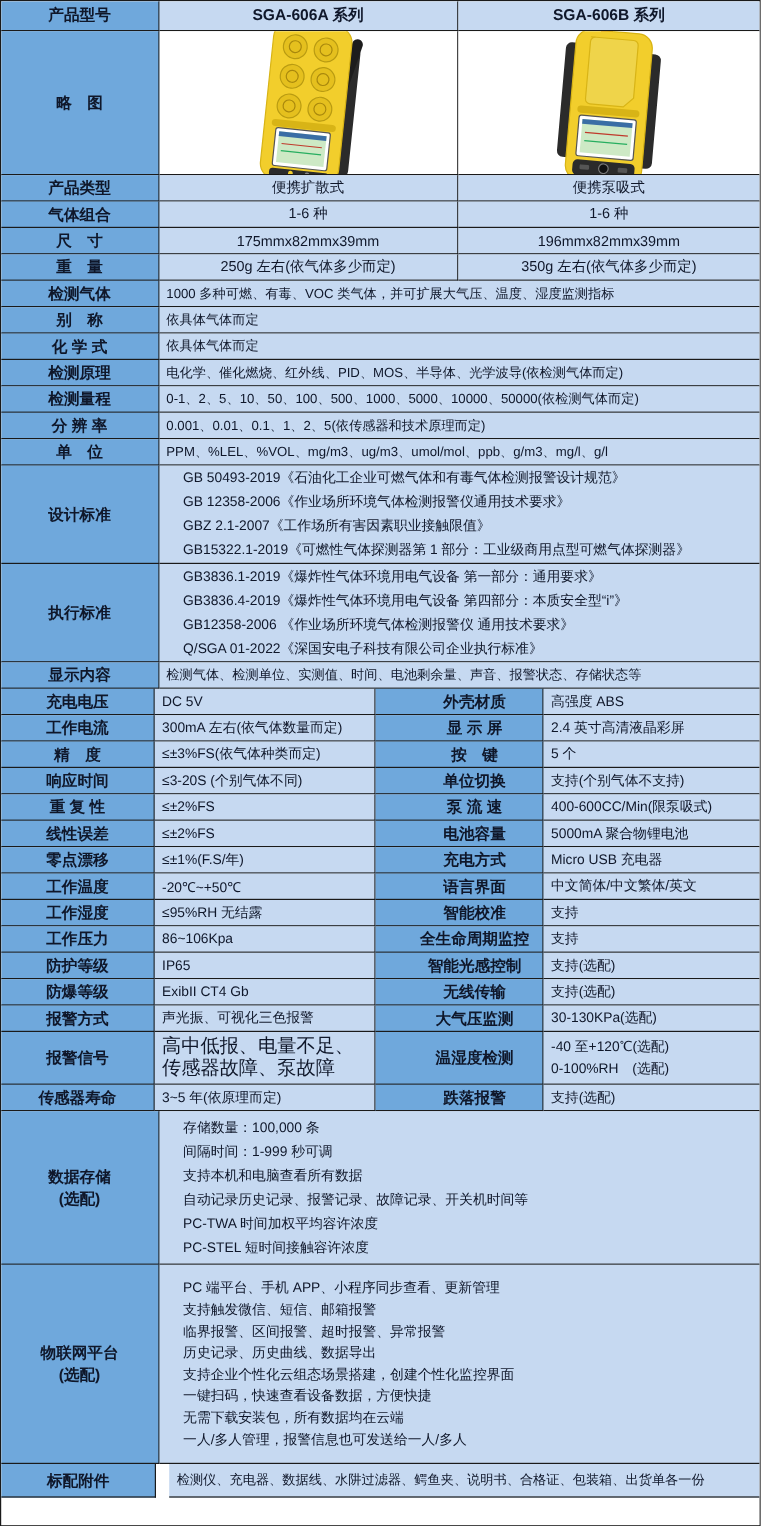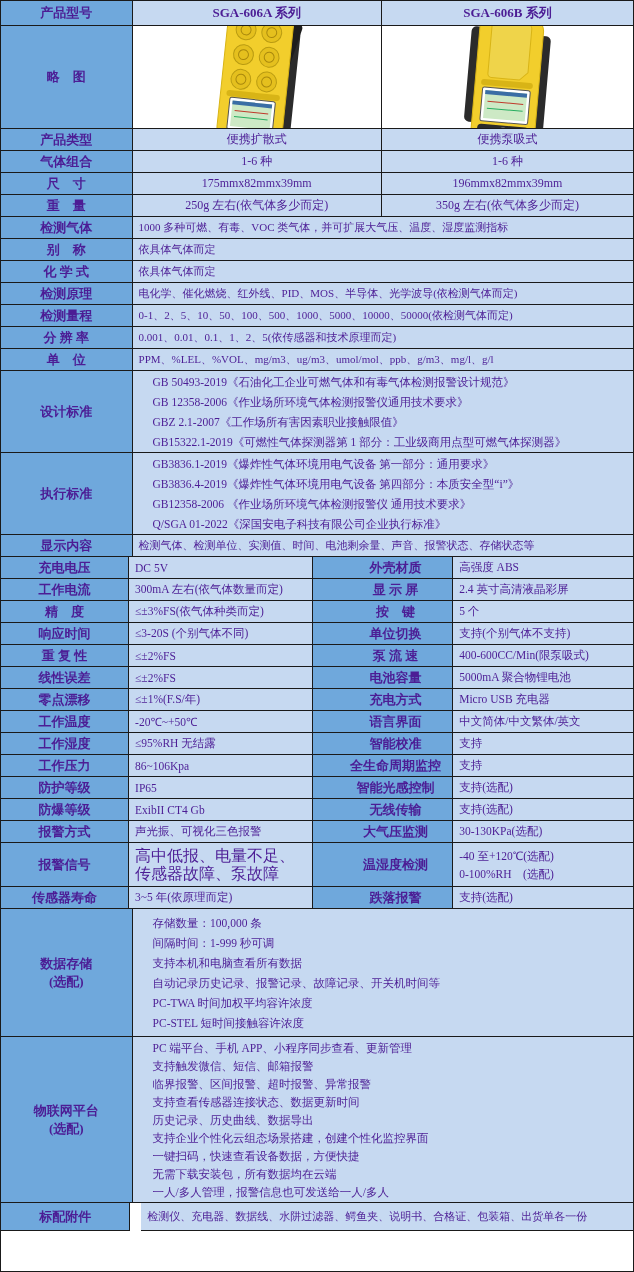--- a/index.html
+++ b/index.html
@@ -1,20 +1,20 @@
 <!DOCTYPE html>
 <html><head>
 <meta charset="utf-8">
 <style>
   html,body{margin:0;padding:0;background:#fff;}
   .sheet{
     width:634px;height:1272px;box-sizing:border-box;
     border:1px solid #1a1a1a;
-    font-family:Liberation Serif, serif;
-    color:#4c1d95;overflow:hidden;
+    font-family:Liberation Sans, sans-serif;
+    color:#0f172a;overflow:hidden;
   }
   .row{display:flex;}
   .cell{
     box-sizing:border-box;border-right:1px solid #1a1a1a;border-bottom:1px solid #1a1a1a;
     display:flex;align-items:center;overflow:hidden;
   }
   .cell.last{border-right:none;}
   .label{
     background:#6fa8dc;font-weight:bold;font-size:13px;
     justify-content:center;text-align:center;white-space:pre-line;line-height:18px;
@@ -23,21 +23,21 @@
   .val.center{justify-content:center;padding:0 2px;}
   .val.bold{font-weight:bold;font-size:13px;}
   .imgcell{background:#ffffff;justify-content:center;padding:0;}
   .w-l{width:132px;}
   .w-a{width:250px;text-align:right;}
   .w-b{width:252px;}
   .w-full{width:502px;font-size:11px;}
   .w-v1{width:189px;font-size:11.5px;}
   .w-l2{width:144px;padding-left:26px;}
   .w-v2{width:185px;font-size:11.5px;}
-  .h25{height:25px;}.h145{height:103px;}.h22{height:22px;}
+  .h25{height:25px;}.h145{height:120px;}.h22{height:22px;}
   .h82{height:82px;}.h44{height:44px;}.h128{height:128px;}
   .h166{height:166px;}.h28{height:28px;gap:11px;}
   .lines{flex-direction:column;align-items:flex-start;justify-content:center;padding:0 20px;}
   .lines .line{height:20px;line-height:20px;white-space:nowrap;font-size:11.5px;}
   .lines.tight .line{height:18px;line-height:18px;}
   .wrap2{white-space:normal;line-height:18px;font-size:16px;}
   .pre2{white-space:pre-line;line-height:18px;font-size:11.5px;}
   svg{display:block;}
 </style>
 </head>
@@ -306,21 +306,20 @@
   </div>
 
   <div class="row h166">
     <div class="cell label w-l">物联网平台
 (选配)</div>
     <div class="cell val lines tight w-full last">
 
     <div class="line">PC 端平台、手机 APP、小程序同步查看、更新管理</div>
         <div class="line">支持触发微信、短信、邮箱报警</div>
         <div class="line">临界报警、区间报警、超时报警、异常报警</div>
-        <div class="line">支持查看传感器连接状态、数据更新时间</div>
         <div class="line">历史记录、历史曲线、数据导出</div>
         <div class="line">支持企业个性化云组态场景搭建，创建个性化监控界面</div>
         <div class="line">一键扫码，快速查看设备数据，方便快捷</div>
         <div class="line">无需下载安装包，所有数据均在云端</div>
         <div class="line">一人/多人管理，报警信息也可发送给一人/多人</div>
       </div>
   </div>
 
   <div class="row h28">
     <div class="cell label w-l">标配附件</div>

